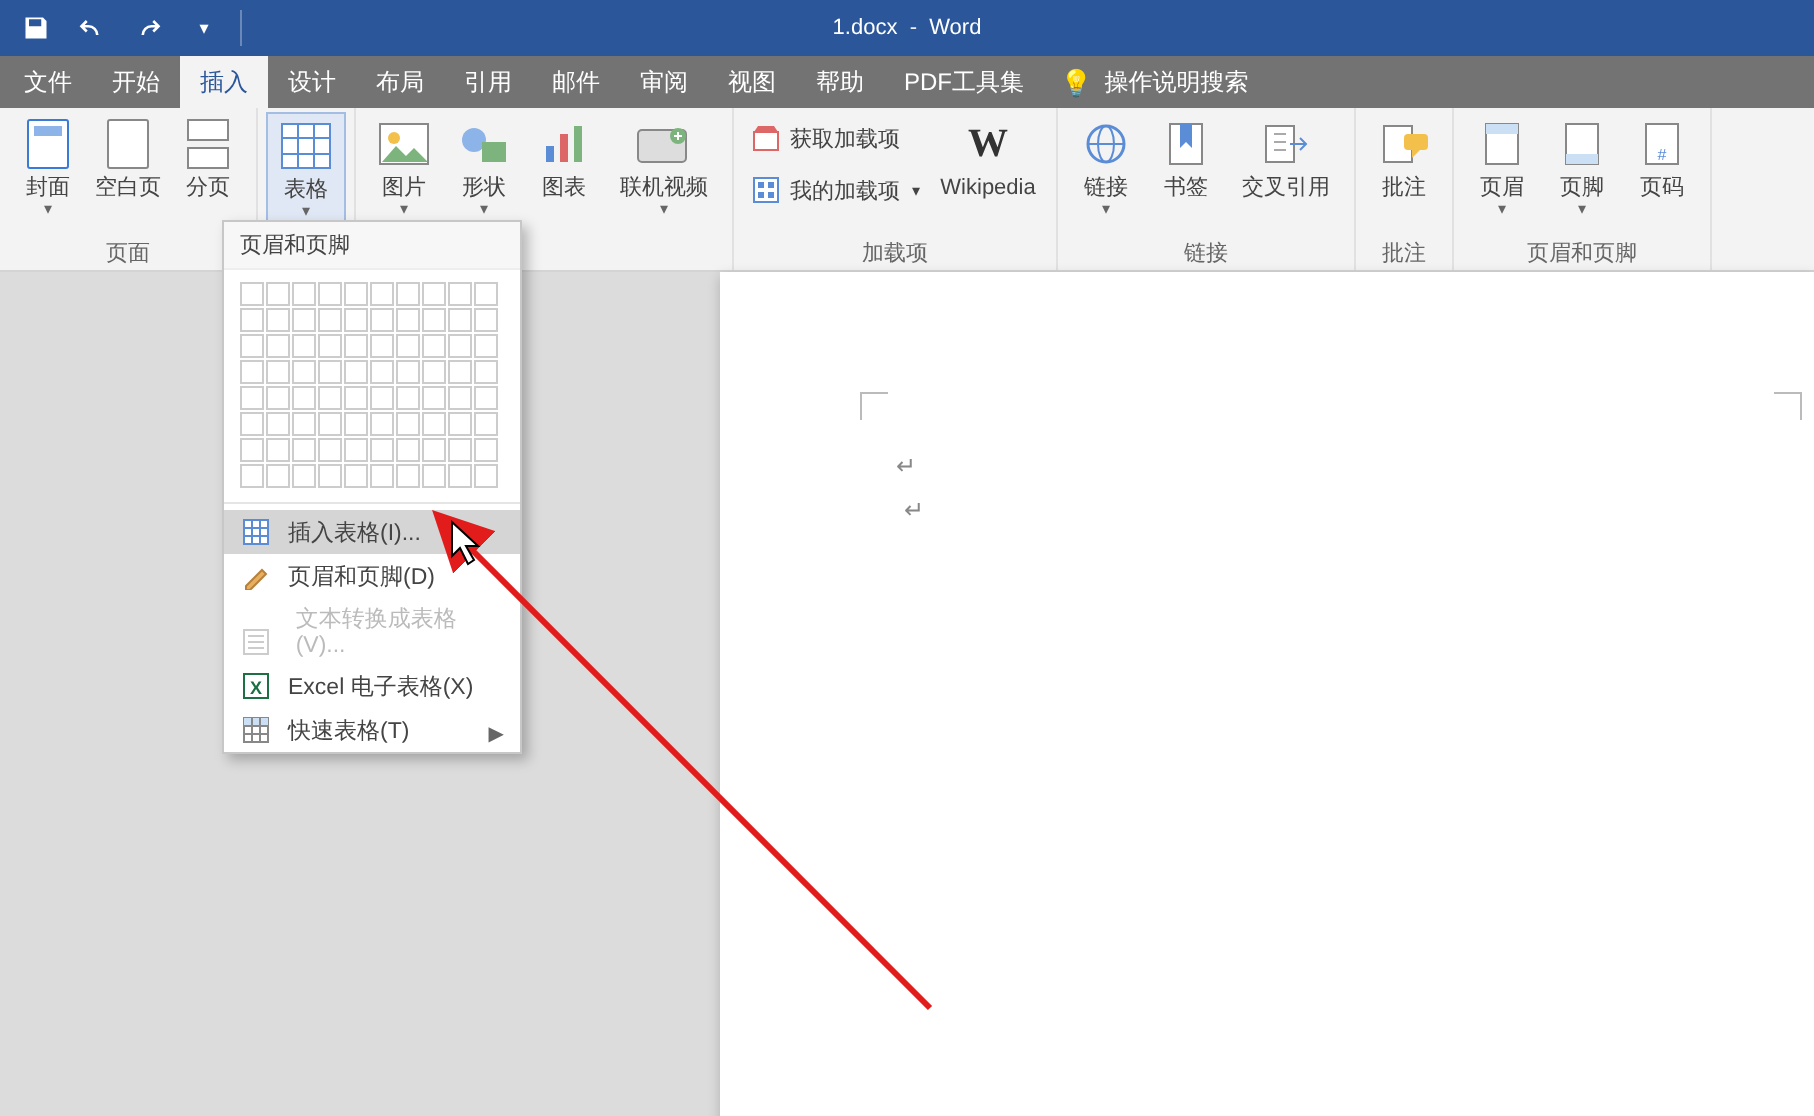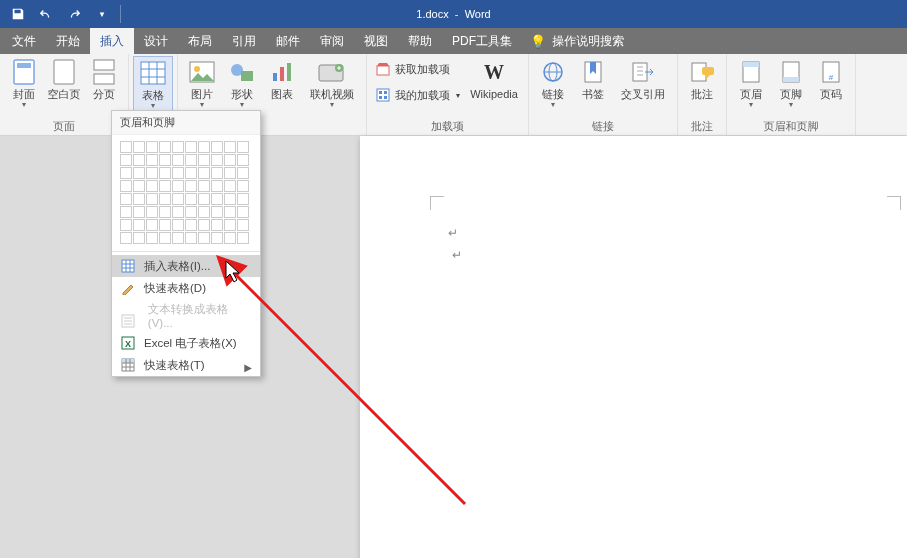--- a/index.html
+++ b/index.html
@@ -437,21 +437,21 @@
         </svg>
       </span>
     <span>插入表格(I)...</span>
   </div>
   <div class="tbl-item">
     <span class="ic-sm">
         <svg width="14" height="14">
           <path d="M2 12 L10 4l2 2-8 8H2v-2z" fill="#e8b05b" stroke="#b8803b"></path>
         </svg>
       </span>
-    <span>快速表格(D)</span>
+    <span>页眉和页脚(D)</span>
   </div>
   <div class="tbl-item disabled">
     <span class="ic-sm">
         <svg width="14" height="14">
           <rect x="1" y="1" width="12" height="12" fill="#fff" stroke="#ccc"></rect>
           <path d="M3 4h8M3 7h8M3 10h8" stroke="#ccc"></path>
         </svg>
       </span>
     <span>文本转换成表格(V)...</span>
   </div>

